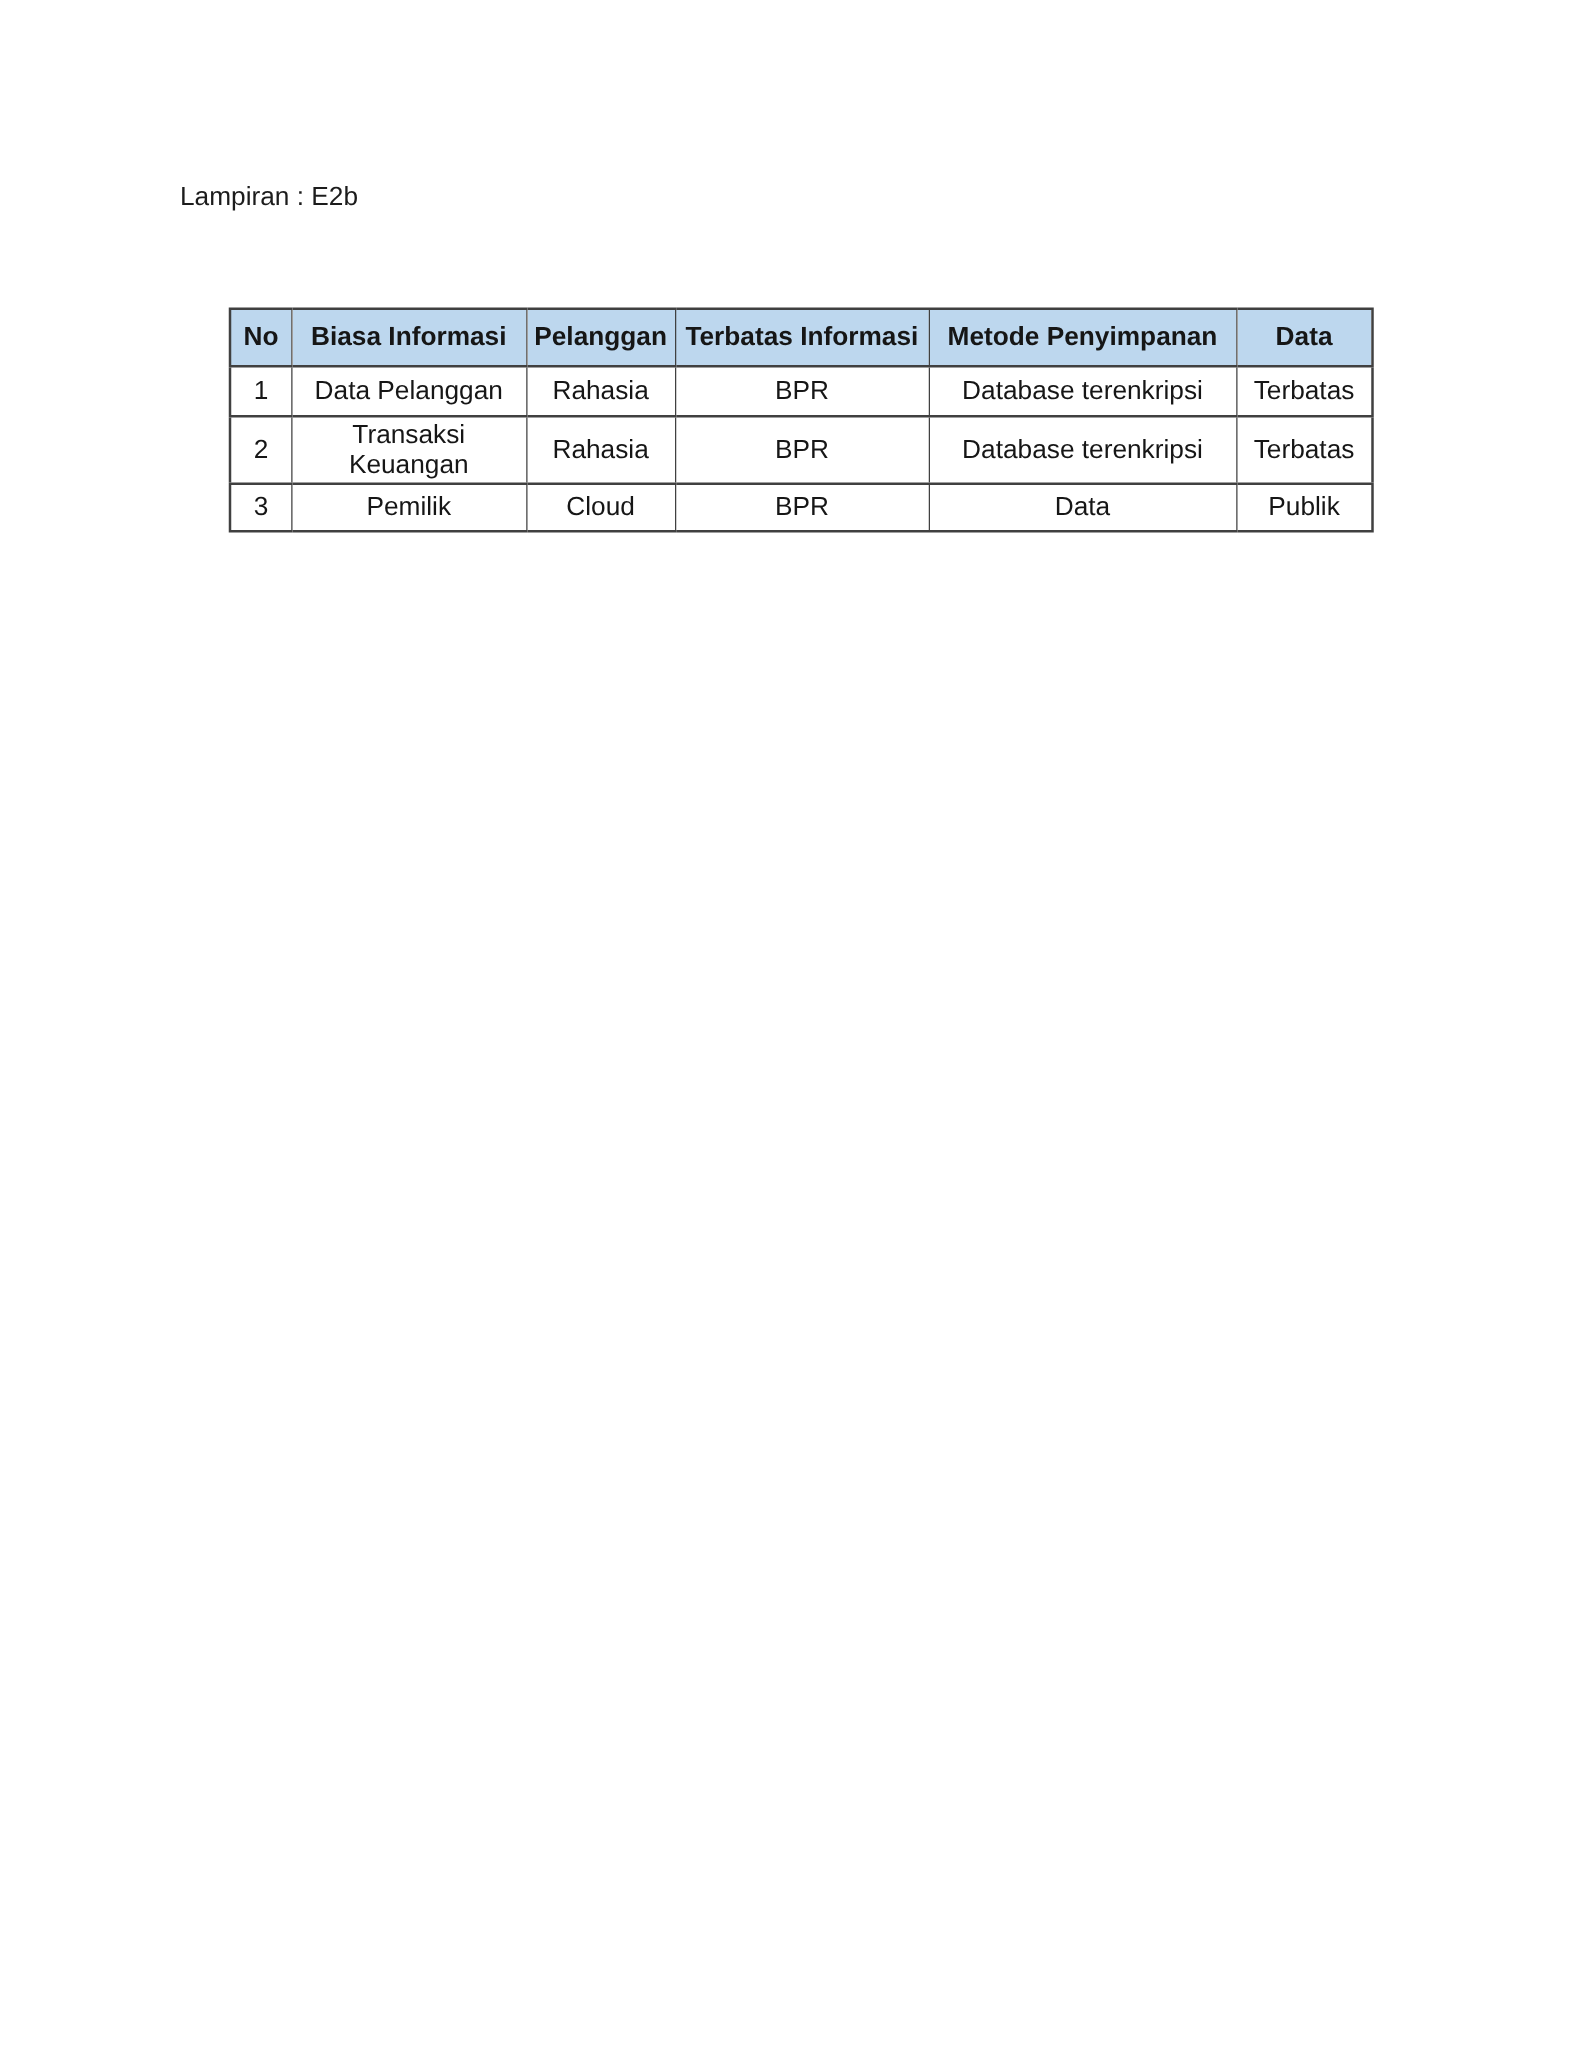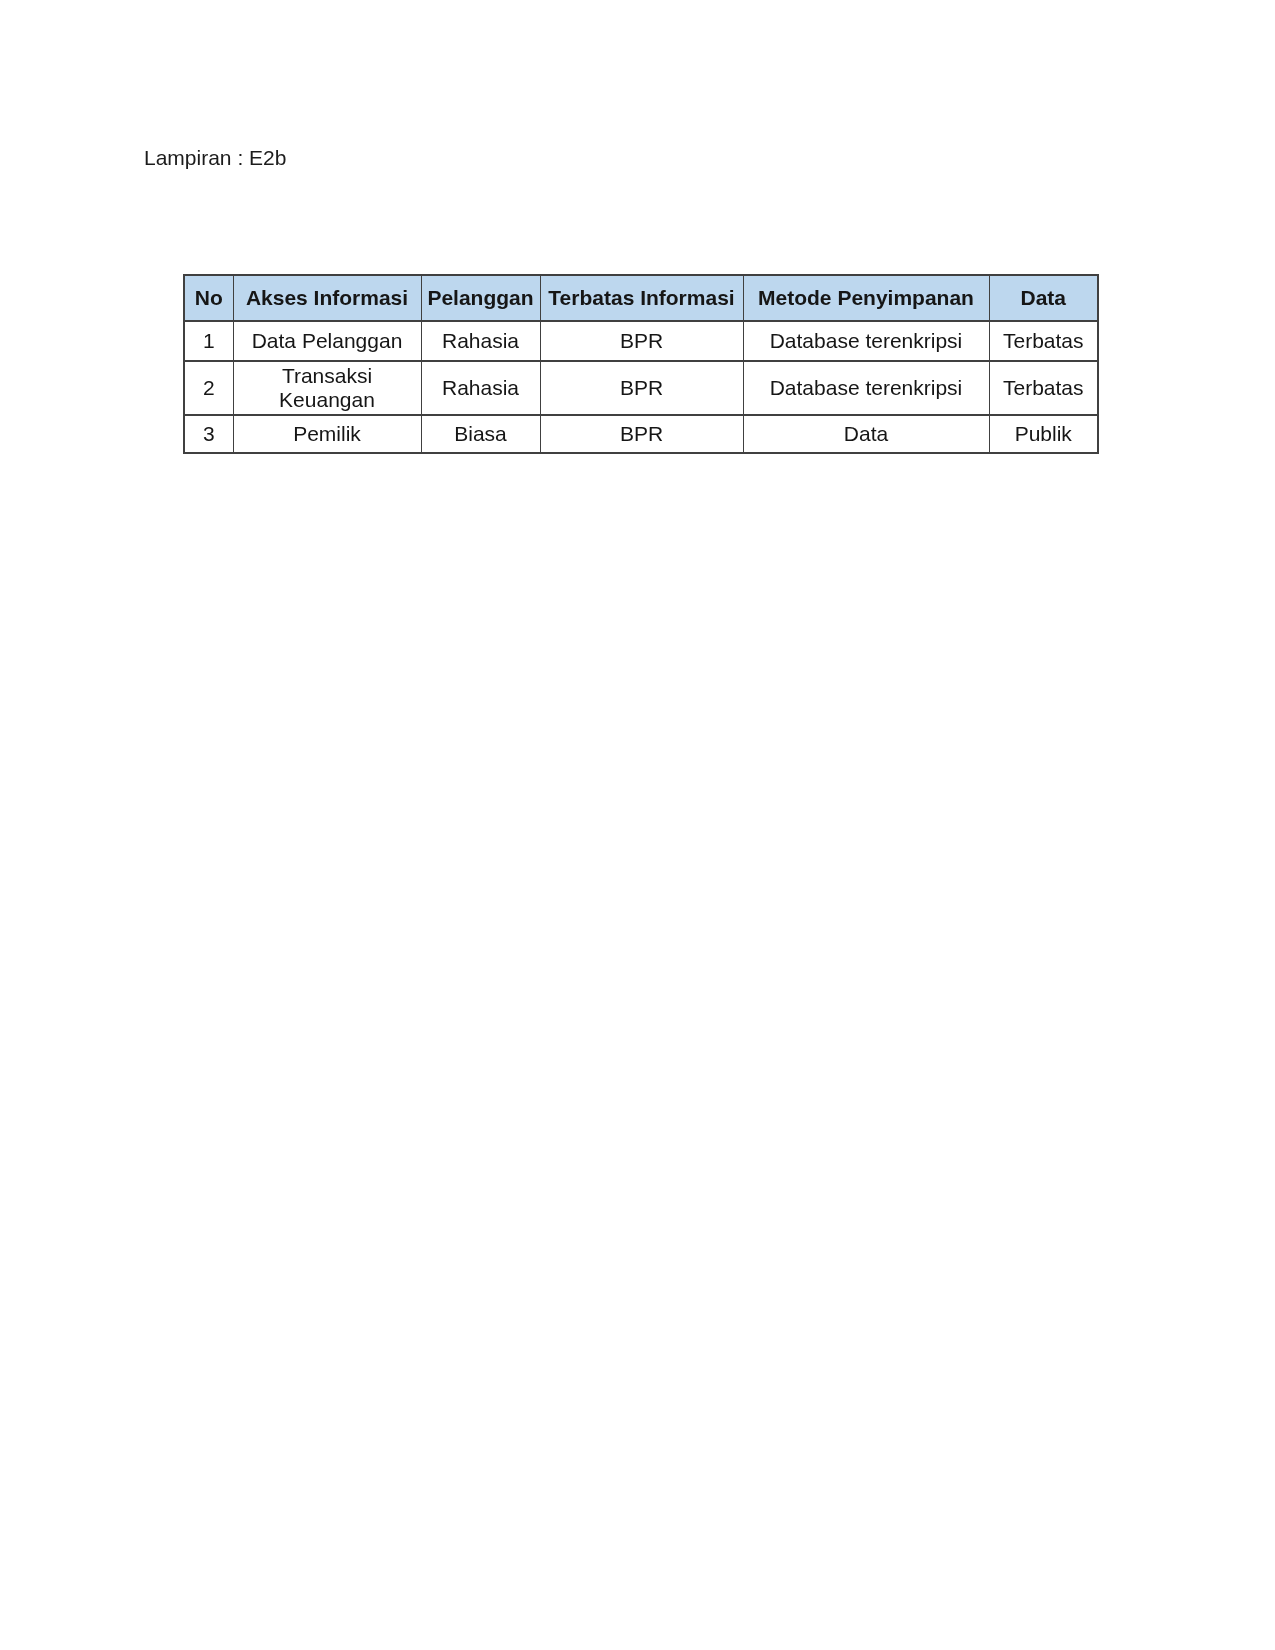--- a/index.html
+++ b/index.html
@@ -35,21 +35,20 @@
     left: 183px;
     top: 246px;
     border-collapse: collapse;
     table-layout: fixed;
     width: 914px;
     font-size: 21px;
     color: #161616;
   }
   .info-table, .info-table th, .info-table td {
     border: 1px solid #404040;
-    margin-top: 28px;
   }
   .info-table th, .info-table td {
     border-top-width: 2px;
     border-bottom-width: 2px;
     padding: 2px 9px;
     vertical-align: middle;
     line-height: 24px;
     overflow: hidden;
   }
   .info-table { border-width: 2px; }
@@ -80,21 +79,21 @@
       <col style="width:49px">
       <col style="width:188px">
       <col style="width:119px">
       <col style="width:203px">
       <col style="width:246px">
       <col style="width:109px">
     </colgroup>
     <thead>
       <tr>
         <th>No</th>
-        <th>Akses Informasi</th>
+        <th>Biasa Informasi</th>
         <th>Pelanggan</th>
         <th>Terbatas Informasi</th>
         <th>Metode Penyimpanan</th>
         <th>Data</th>
       </tr>
     </thead>
     <tbody>
       <tr class="row-1">
         <td class="cell-no">1</td>
         <td>Data Pelanggan</td>
@@ -107,21 +106,21 @@
         <td class="cell-no">2</td>
         <td>Transaksi Keuangan</td>
         <td>Rahasia</td>
         <td>BPR</td>
         <td>Database terenkripsi</td>
         <td>Terbatas</td>
       </tr>
       <tr class="row-3">
         <td class="cell-no">3</td>
         <td>Pemilik</td>
-        <td>Biasa</td>
+        <td>Cloud</td>
         <td>BPR</td>
         <td>Data</td>
         <td>Publik</td>
       </tr>
     </tbody>
   </table>
 
 </div>
 
 </body></html>

